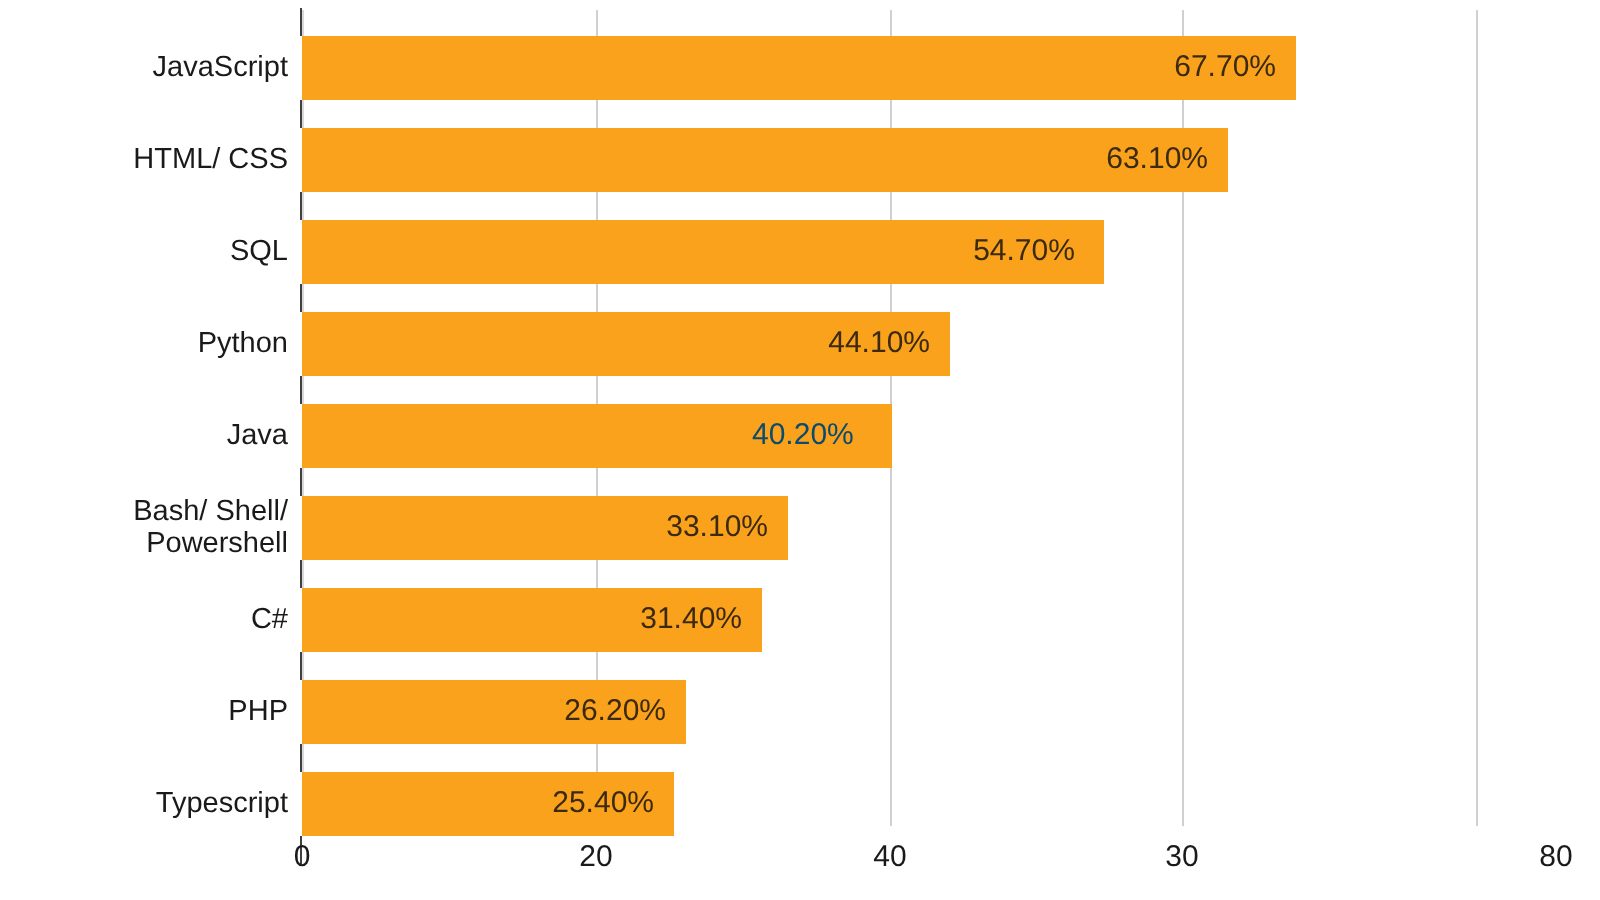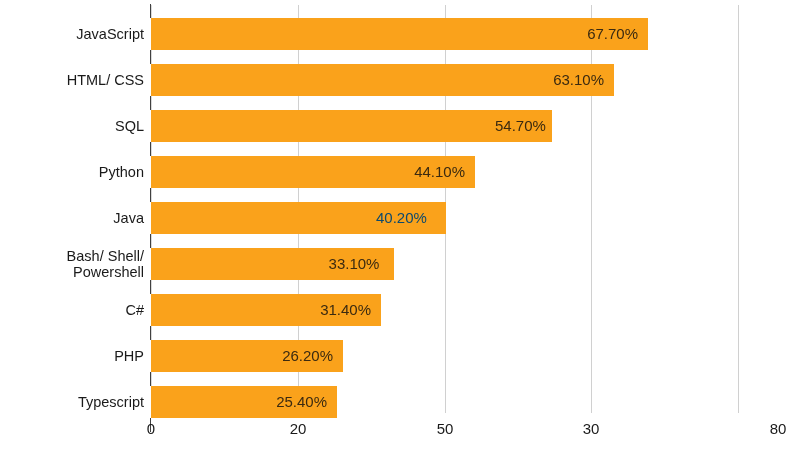--- a/index.html
+++ b/index.html
@@ -123,33 +123,33 @@
         <div class="bar-row" style="top: 18px;">
           <div class="bar" title="JavaScript 67.70%" style="width: 497px; background: rgb(250, 162, 27);"></div>
           <div class="bar-value" style="left: 578px; width: 60px; text-align: right; color: rgb(59, 42, 16);">67.70%</div>
         </div>
         <div class="bar-row" style="top: 64px;">
           <div class="bar" title="HTML/ CSS 63.10%" style="width: 463px; background: rgb(250, 162, 27);"></div>
           <div class="bar-value" style="left: 544px; width: 60px; text-align: right; color: rgb(59, 42, 16);">63.10%</div>
         </div>
         <div class="bar-row" style="top: 110px;">
           <div class="bar" title="SQL 54.70%" style="width: 401px; background: rgb(250, 162, 27);"></div>
-          <div class="bar-value" style="left: 495px; width: 60px; text-align: left; color: rgb(59, 42, 16);">54.70%</div>
+          <div class="bar-value" style="left: 482px; width: 60px; text-align: center; color: rgb(59, 42, 16);">54.70%</div>
         </div>
         <div class="bar-row" style="top: 156px;">
           <div class="bar" title="Python 44.10%" style="width: 324px; background: rgb(250, 162, 27);"></div>
           <div class="bar-value" style="left: 405px; width: 60px; text-align: right; color: rgb(59, 42, 16);">44.10%</div>
         </div>
         <div class="bar-row" style="top: 202px;">
           <div class="bar" title="Java 40.20%" style="width: 295px; background: rgb(250, 162, 27);"></div>
           <div class="bar-value" style="left: 376px; width: 60px; text-align: left; color: #0c4a6e;">40.20%</div>
         </div>
         <div class="bar-row" style="top: 248px;">
           <div class="bar" title="Bash/ Shell/ Powershell 33.10%" style="width: 243px; background: rgb(250, 162, 27);"></div>
-          <div class="bar-value" style="left: 324px; width: 60px; text-align: center; color: rgb(59, 42, 16);">33.10%</div>
+          <div class="bar-value" style="left: 324px; width: 60px; text-align: right; color: rgb(59, 42, 16);">33.10%</div>
         </div>
         <div class="bar-row" style="top: 294px;">
           <div class="bar" title="C# 31.40%" style="width: 230px; background: rgb(250, 162, 27);"></div>
           <div class="bar-value" style="left: 311px; width: 60px; text-align: right; color: rgb(59, 42, 16);">31.40%</div>
         </div>
         <div class="bar-row" style="top: 340px;">
           <div class="bar" title="PHP 26.20%" style="width: 192px; background: rgb(250, 162, 27);"></div>
           <div class="bar-value" style="left: 273px; width: 60px; text-align: right; color: rgb(59, 42, 16);">26.20%</div>
         </div>
         <div class="bar-row" style="top: 386px;">
@@ -165,19 +165,19 @@
         <div class="cat-label" style="top: 210px;">Java</div>
         <div class="cat-label" style="top: 248px;">Bash/ Shell/
 Powershell</div>
         <div class="cat-label" style="top: 302px;">C#</div>
         <div class="cat-label" style="top: 348px;">PHP</div>
         <div class="cat-label" style="top: 394px;">Typescript</div>
       </div>
     <div id="x-labels">
         <div class="x-tick-label" style="left: 151px;">0</div>
         <div class="x-tick-label" style="left: 298px; text-align: center;">20</div>
-        <div class="x-tick-label" style="left: 445px;">50</div>
+        <div class="x-tick-label" style="left: 445px;">40</div>
         <div class="x-tick-label" style="left: 591px;">30</div>
         <div class="x-tick-label" style="left: 778px;">80</div>
       </div>
   </div>
 
 </div>
 
 </body></html>

